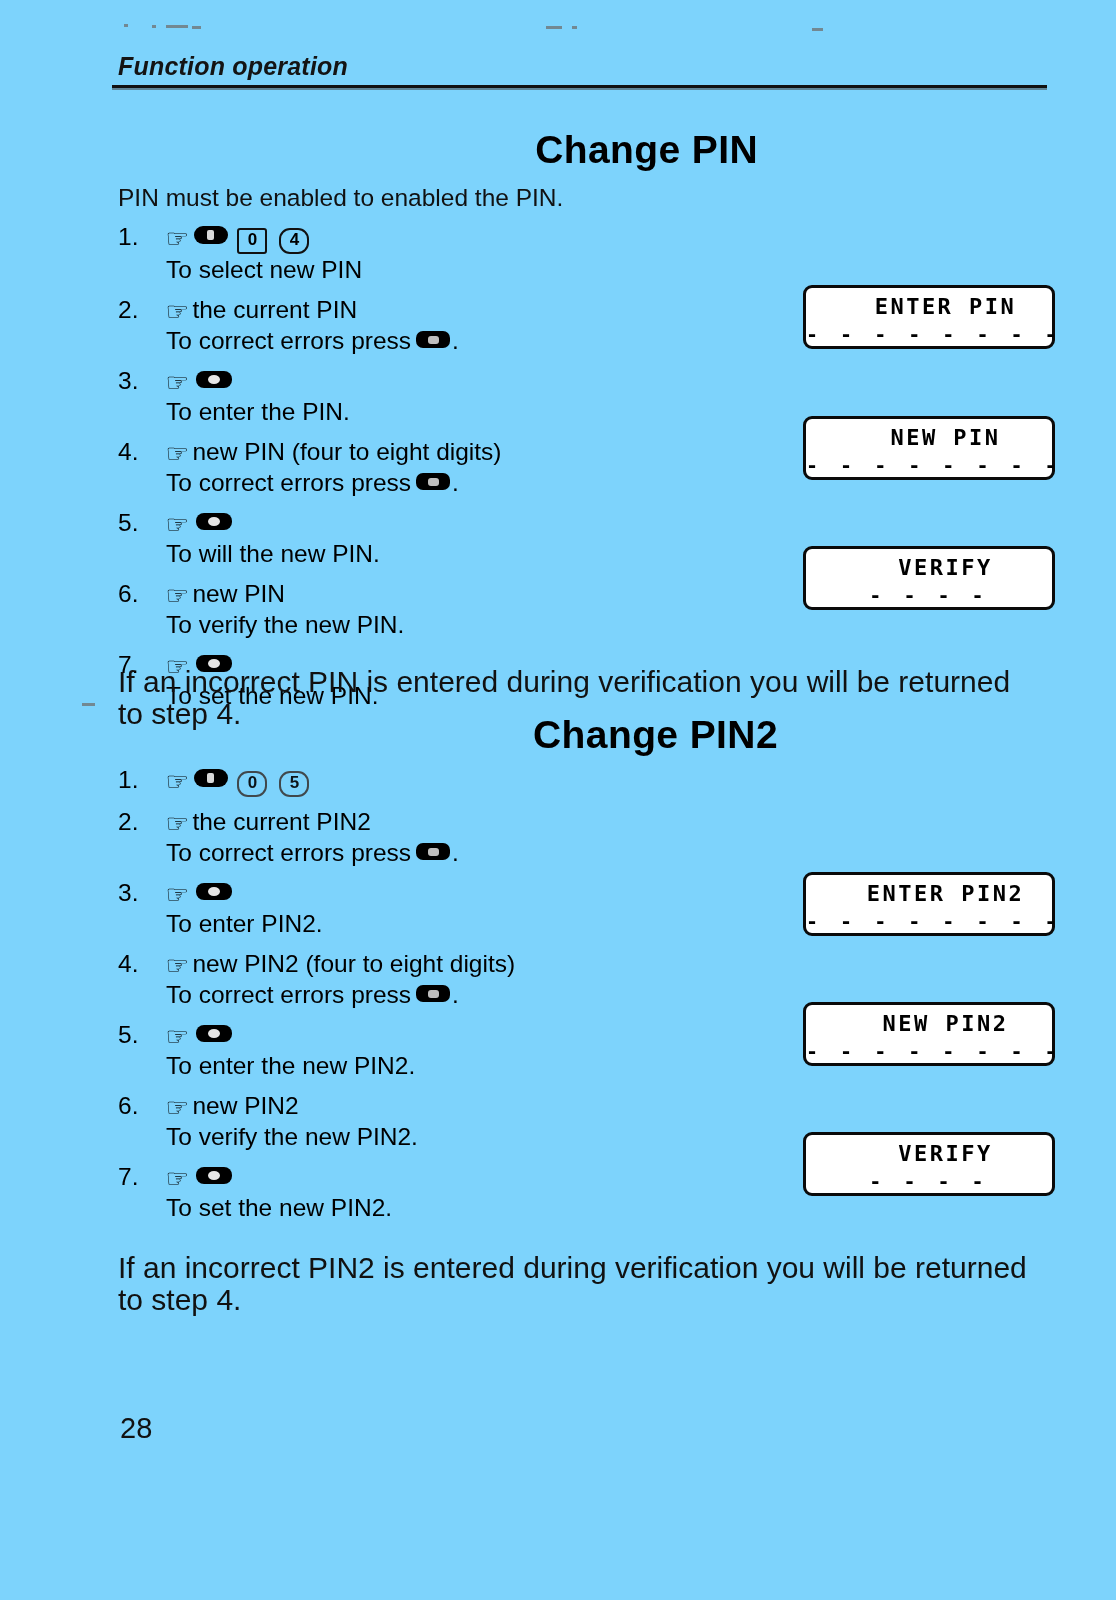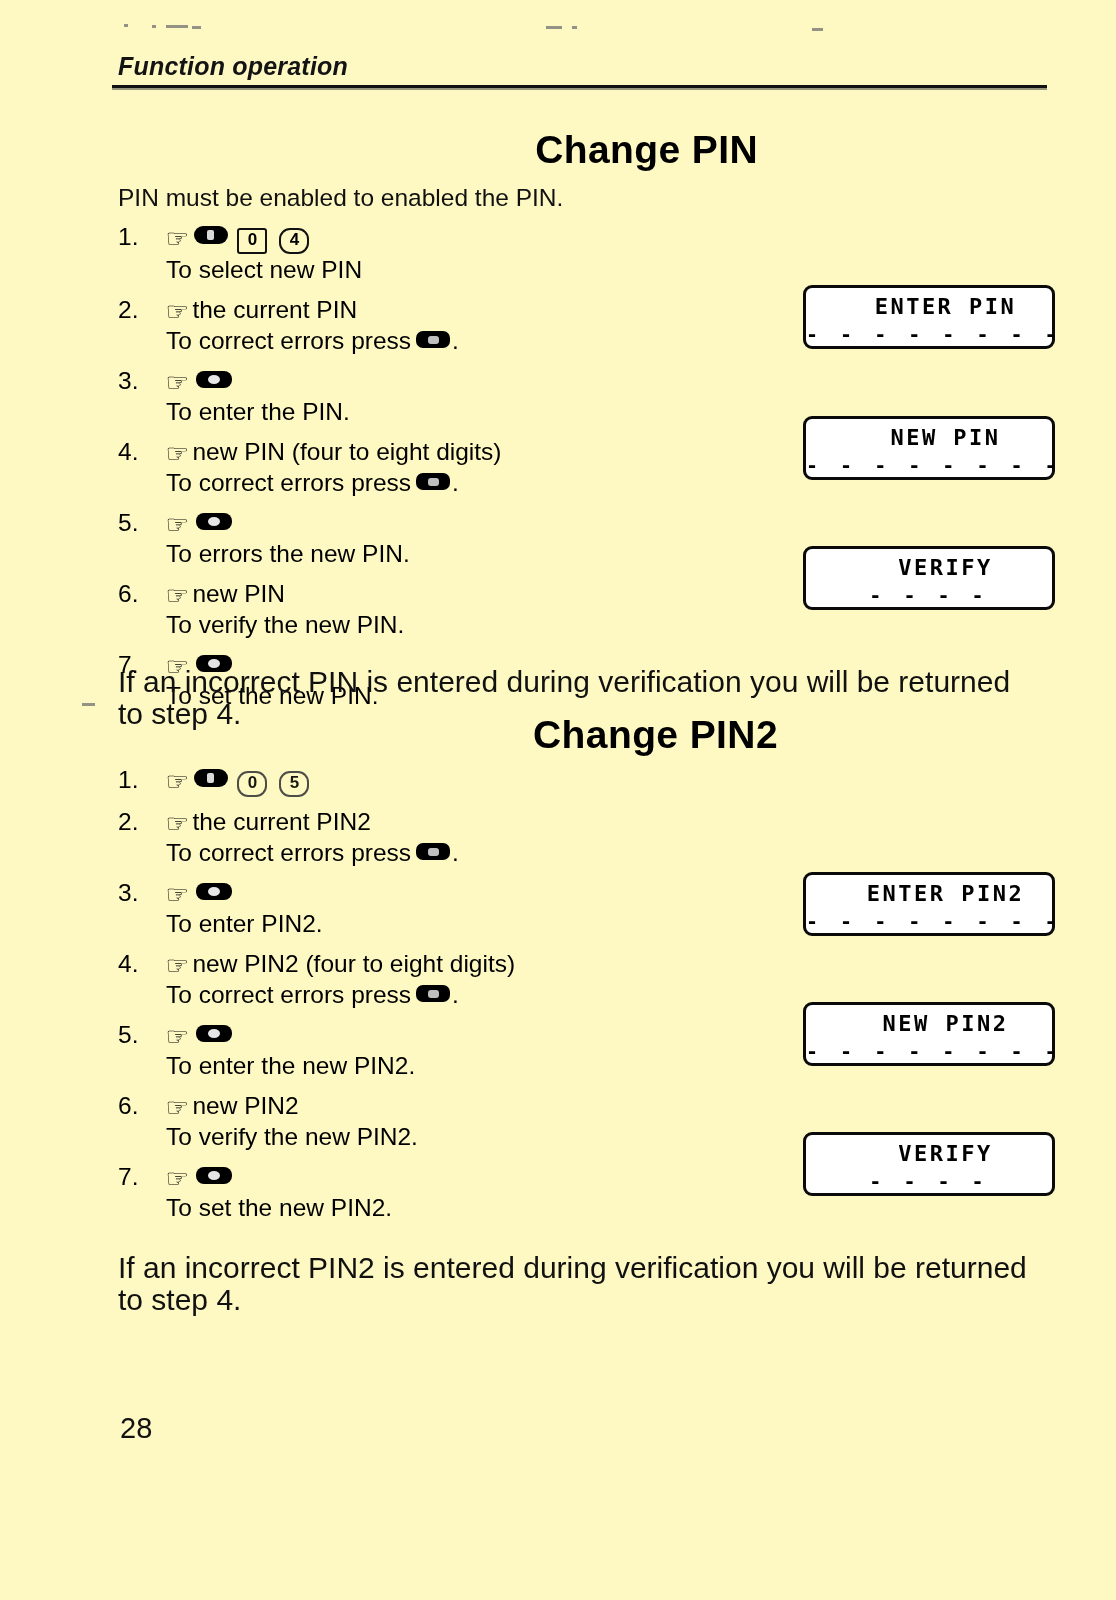--- a/index.html
+++ b/index.html
@@ -10,21 +10,21 @@
   }
   body {
     font-family: "Liberation Sans", sans-serif;
     color: #000000;
   }
   .page {
     position: relative;
     width: 1116px;
     height: 1600px;
     margin: 0 auto;
-    background: #fef9c3;
+    background: #7dd3fc;
     overflow: hidden;
   }
 
   
   .speck {
     position: absolute;
     background: #6f6f6f;
     opacity: .75;
   }
 
@@ -316,21 +316,21 @@
         <div class="stepsub">
           <span>To correct errors press</span><span class="key k-clear"></span><span>.</span>
         </div>
       </li>
 
       <li>
         <span class="stepnum">5.</span>
         <div class="stepmain">
           <span class="key k-hand">☞</span><span class="key k-ok"></span>
         </div>
-        <div class="stepsub">To errors the new PIN.</div>
+        <div class="stepsub">To will the new PIN.</div>
       </li>
 
       <li>
         <span class="stepnum">6.</span>
         <div class="stepmain">
           <span class="key k-hand">☞</span><span>new PIN</span>
         </div>
         <div class="stepsub">To verify the new PIN.</div>
       </li>
 

